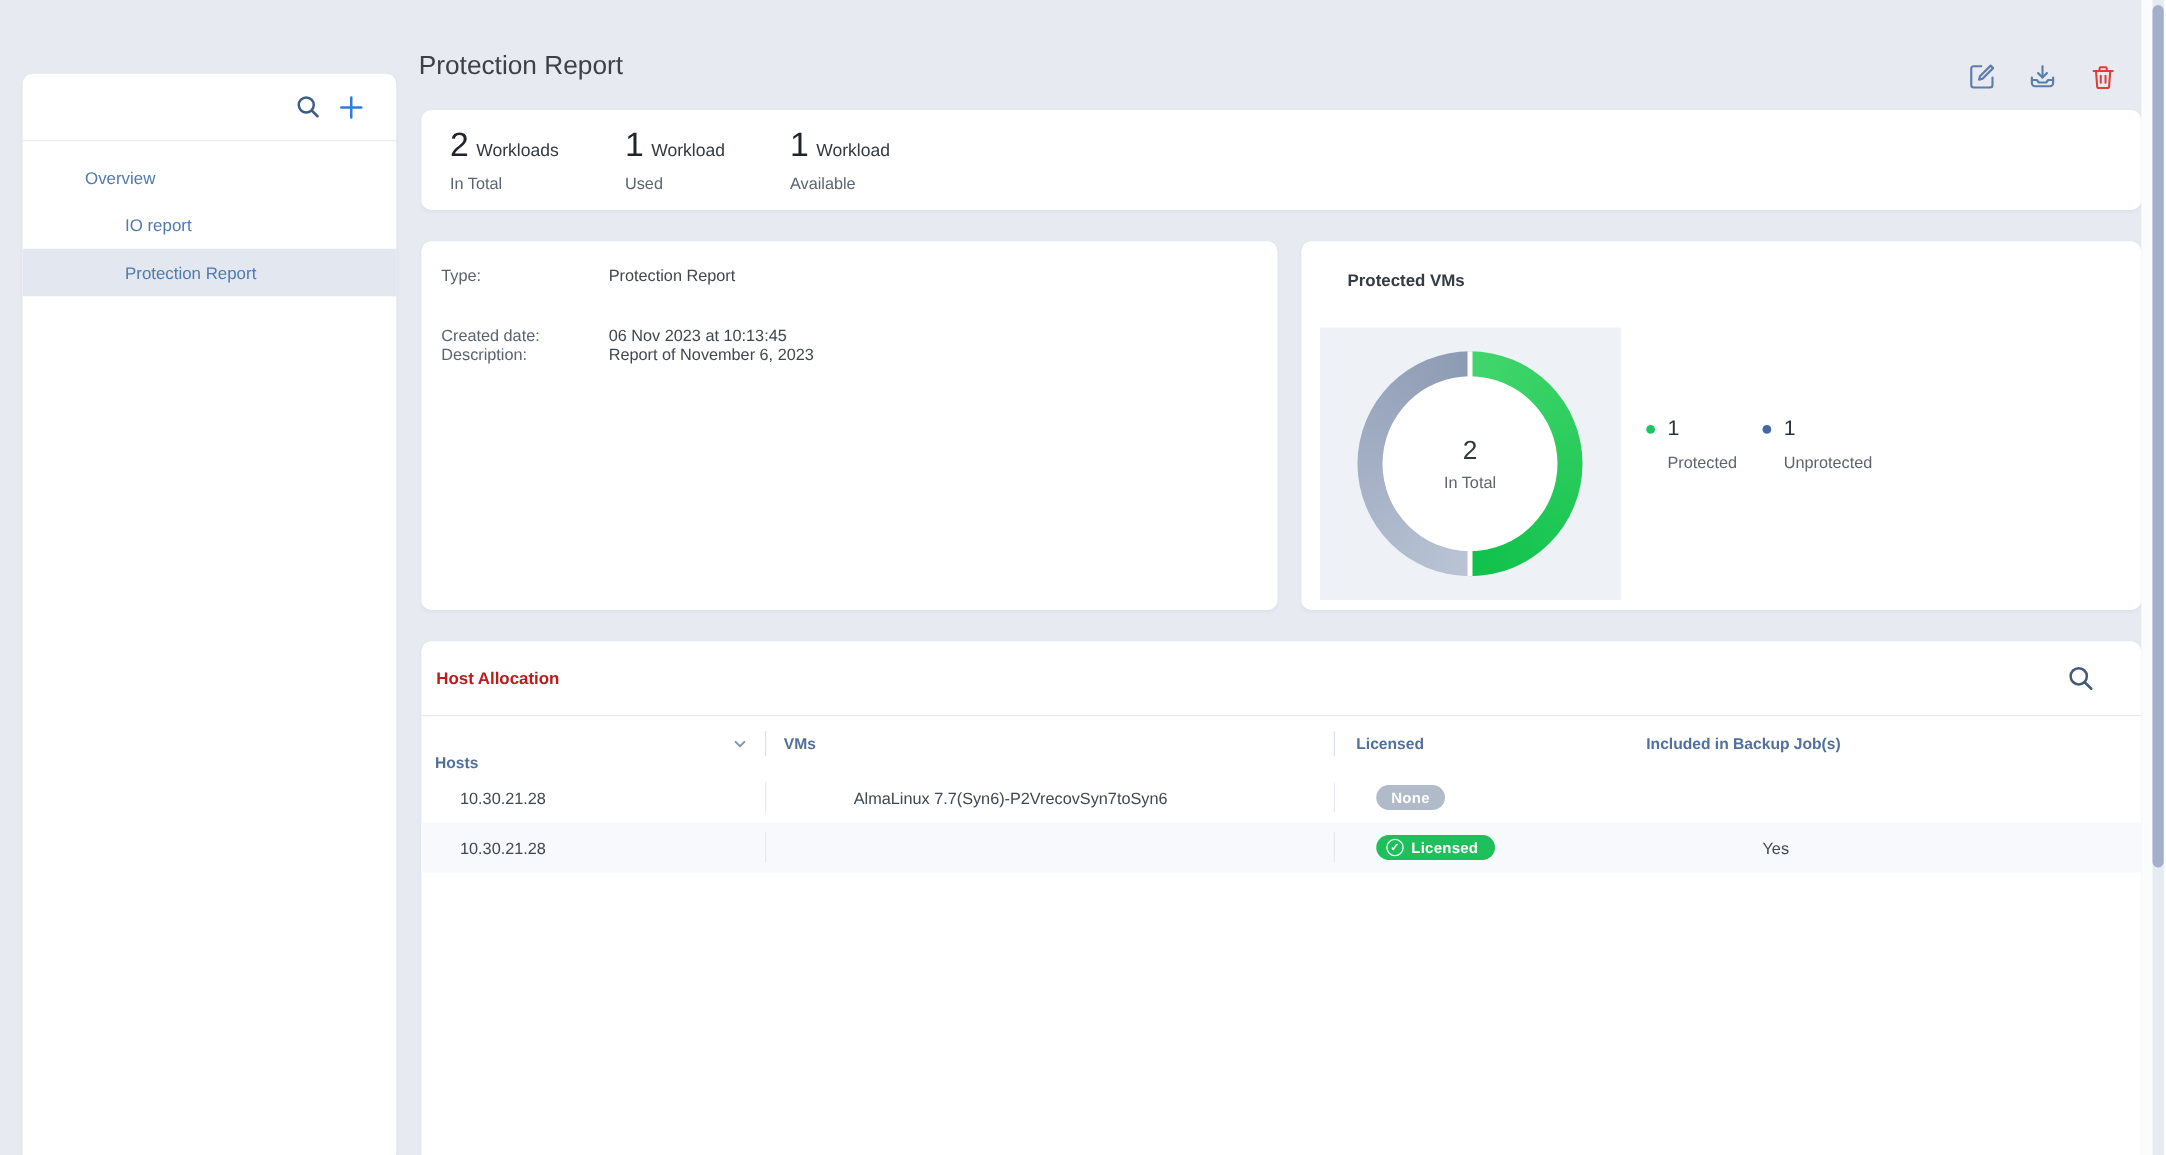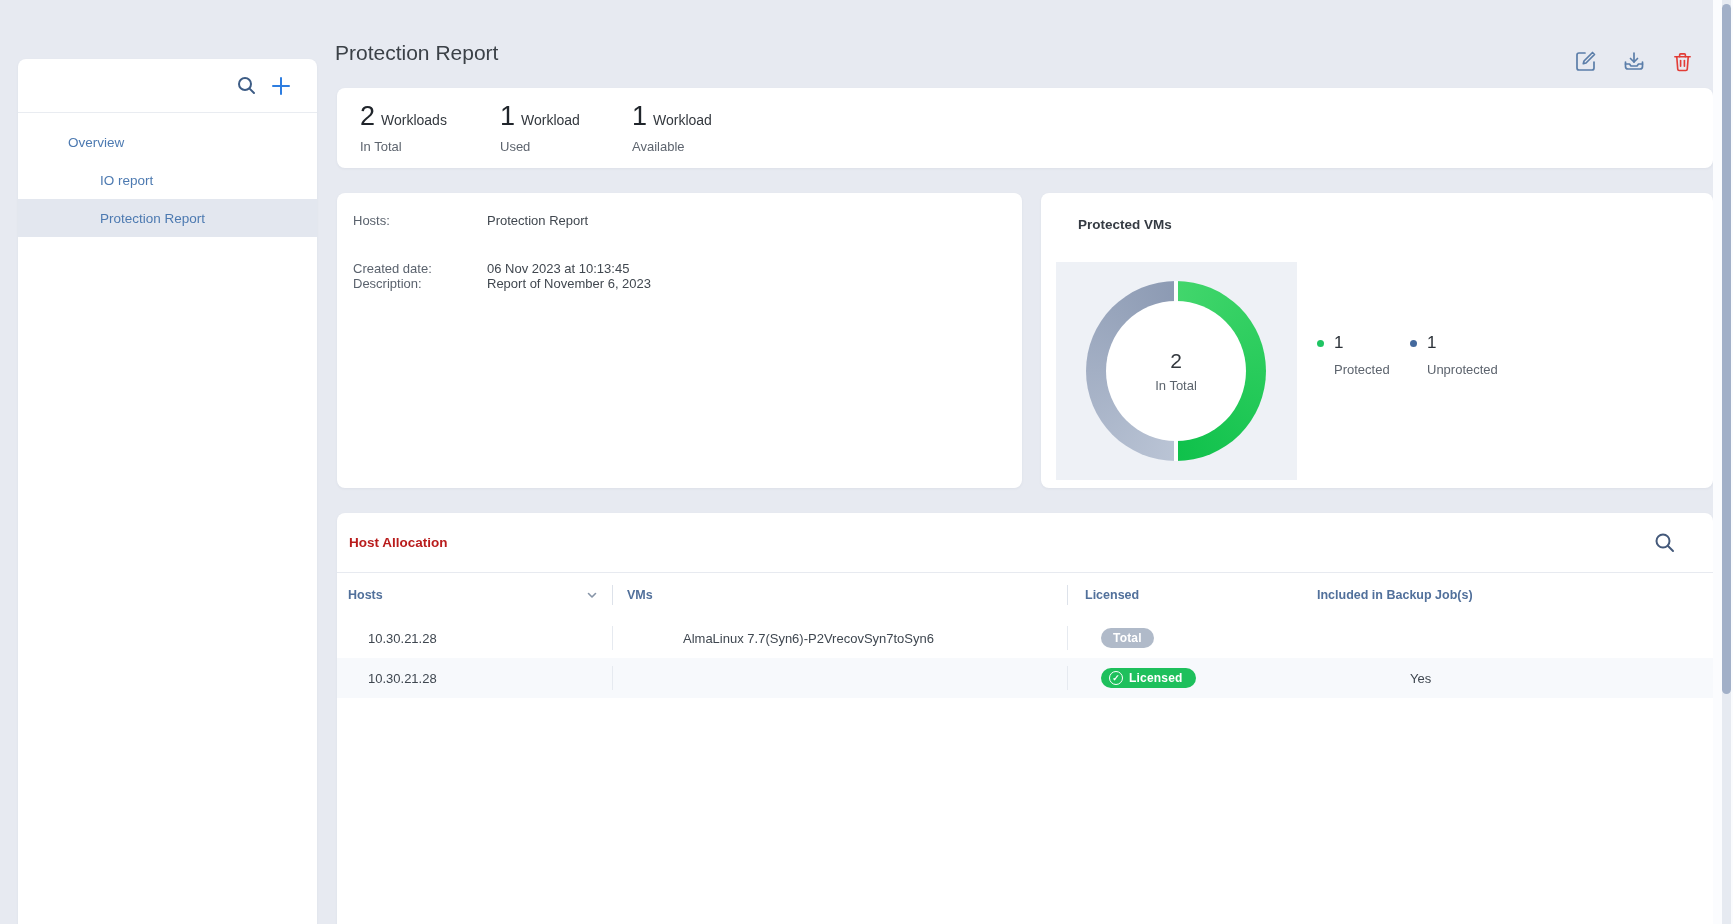--- a/index.html
+++ b/index.html
@@ -69,21 +69,21 @@
   .leg-label { margin-top:9px; padding-left:17px; font-size:13px; color:#5d646e; }
 
   
   #host-card { left:337px; top:513px; width:1376px; height:411px; border-radius:8px 8px 0 0; }
   .ha-title { position:absolute; left:12px; top:22px; font-size:13.5px; font-weight:bold; color:#b91c1c; }
   .ha-search { position:absolute; right:38px; top:19px; cursor:pointer; }
   .ha-divider { position:absolute; top:59px; left:0; right:0; height:1px; background:#e7eaf0; }
   .ha-header { position:absolute; top:59px; left:0; right:0; height:46px; }
   .hcell { position:absolute; top:0; height:100%; display:flex; align-items:center;
            font-weight:bold; font-size:12.5px; color:#51709b; }
-  .hcell.c0 { left:0;   width:275px; padding-left:11px; }
+  .hcell.c0 { left:0;   width:275px; padding-left:11px;margin-top:15px; }
   .hcell.c1 { left:275px; width:455px; padding-left:15px; }
   .hcell.c2 { left:730px; width:233px; padding-left:18px; }
   .hcell.c3 { left:963px; width:413px; padding-left:17px; }
   .hsep { position:absolute; top:13px; width:1px; height:20px; background:#dde2ea; }
   .hsep.p0 { left:275px; } .hsep.p1 { left:730px; }
   .ha-chevron { position:absolute; left:248px; top:16px; cursor:pointer; }
   .ha-row { position:absolute; left:0; right:0; height:40px; }
   .ha-row.r0 { top:105px; }
   .ha-row.r1 { top:145px; background:#f7f9fc; }
   .rcell { position:absolute; top:0; height:100%; display:flex; align-items:center; font-size:13px; color:#3f4750; }
@@ -174,21 +174,21 @@
     <div class="stat-row">
       <span class="stat-num">1</span>
       <span class="stat-unit">Workload</span>
     </div>
     <div class="stat-sub">Available</div>
   </div>
 </div>
 
 <div id="info-card" class="card">
   <div class="info-row r0">
-    <span class="info-label">Hosts:</span>
+    <span class="info-label">Type:</span>
     <span class="info-value">Protection Report</span>
   </div>
   <div class="info-row r1">
     <span class="info-label">Created date:</span>
     <span class="info-value">06 Nov 2023 at 10:13:45</span>
   </div>
   <div class="info-row r2">
     <span class="info-label">Description:</span>
     <span class="info-value">Report of November 6, 2023</span>
   </div>
@@ -243,21 +243,21 @@
     <div class="hcell c2">Licensed</div>
     <div class="hcell c3">Included in Backup Job(s)</div>
   </div>
 
   <div class="ha-row r0">
     <div class="rcell c0">10.30.21.28</div>
     <div class="rsep" style="left:275px;"></div>
     <div class="rcell c1">AlmaLinux 7.7(Syn6)-P2VrecovSyn7toSyn6</div>
     <div class="rsep" style="left:730px;"></div>
     <div class="rcell c2">
-      <span class="badge none">Total</span>
+      <span class="badge none">None</span>
     </div>
   </div>
 
   <div class="ha-row r1">
     <div class="rcell c0">10.30.21.28</div>
     <div class="rsep" style="left:275px;"></div>
     <div class="rsep" style="left:730px;"></div>
     <div class="rcell c2">
       <span class="badge licensed">
         <span class="chk">✓</span>

